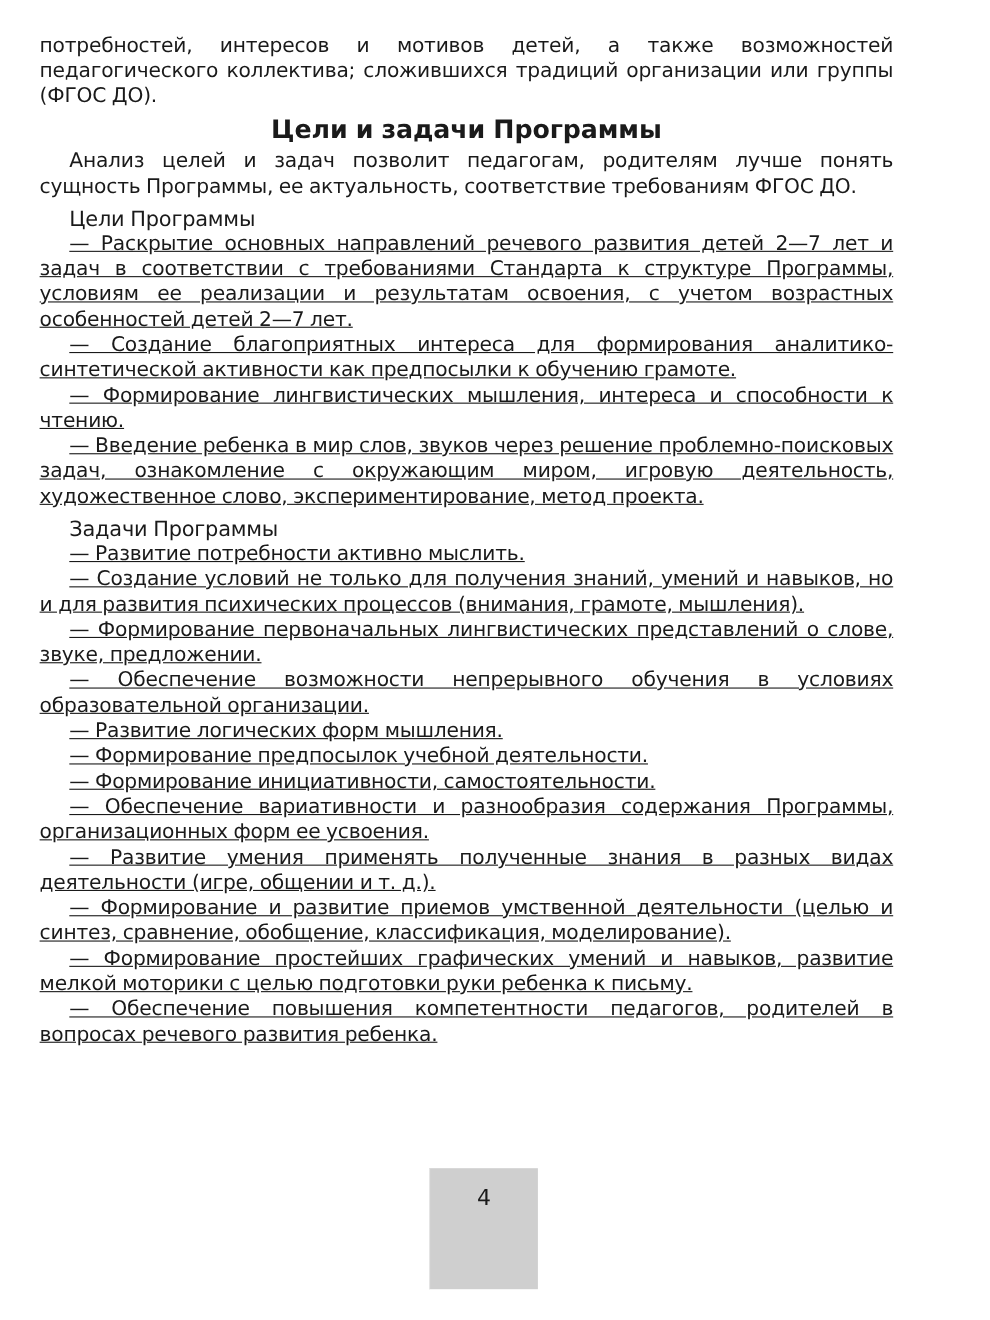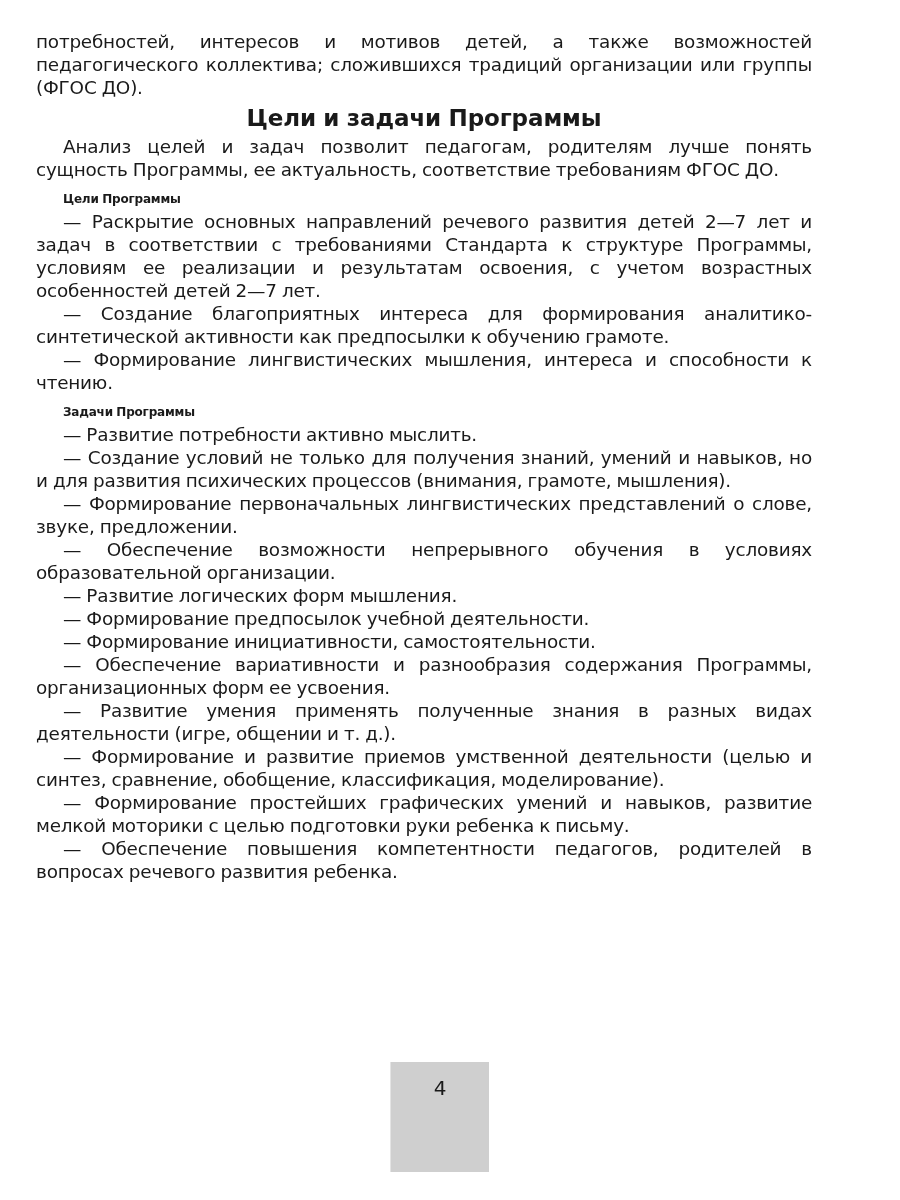--- a/index.html
+++ b/index.html
@@ -37,32 +37,33 @@
     margin: 6px 0 4px 0;
     text-align: center;
     font-weight: bold;
     font-size: 23px;
     line-height: 26px;
     letter-spacing: -0.1px;
   }
   .sub-heading {
     margin: 7px 0 0 0;
     padding-left: 27px;
-    font-weight: bold;
-    font-size: 12px;
+    font-weight: normal;
+    font-size: 19px;
     line-height: 22px;
   }
   .list {
     margin: 0;
     padding: 0;
     list-style: none;
   }
   .list li {
     text-align: justify;
     text-indent: 27px;
+    text-decoration: underline;
   }
   .page-number-box {
     position: absolute;
     left: 390px;
     top: 1062px;
     width: 98px;
     height: 110px;
     background: #cfcfcf;
     border-left: 1px solid #e4e4e4;
   }
@@ -86,20 +87,21 @@
 
   <div class="section-heading">Цели и задачи Программы</div>
 
   <p class="indent">Анализ целей и задач позволит педагогам, родителям лучше понять сущность Программы, ее актуальность, соответствие требованиям ФГОС ДО.</p>
 
   <div class="sub-heading">Цели Программы</div>
   <ul class="list">
     <li>— Раскрытие основных направлений речевого развития детей 2—7 лет и задач в соответствии с требованиями Стандарта к структуре Программы, условиям ее реализации и результатам освоения, с учетом возрастных особенностей детей 2—7 лет.</li>
     <li>— Создание благоприятных интереса для формирования аналитико-синтетической активности как предпосылки к обучению грамоте.</li>
     <li>— Формирование лингвистических мышления, интереса и способности к чтению.</li>
+    <li>— Введение ребенка в мир слов, звуков через решение проблемно-поисковых задач, ознакомление с окружающим миром, игровую деятельность, художественное слово, экспериментирование, метод проекта.</li>
   </ul>
 
   <div class="sub-heading">Задачи Программы</div>
   <ul class="list">
     <li>— Развитие потребности активно мыслить.</li>
     <li>— Создание условий не только для получения знаний, умений и навыков, но и для развития психических процессов (внимания, грамоте, мышления).</li>
     <li>— Формирование первоначальных лингвистических представлений о слове, звуке, предложении.</li>
     <li>— Обеспечение возможности непрерывного обучения в условиях образовательной организации.</li>
     <li>— Развитие логических форм мышления.</li>
     <li>— Формирование предпосылок учебной деятельности.</li>

